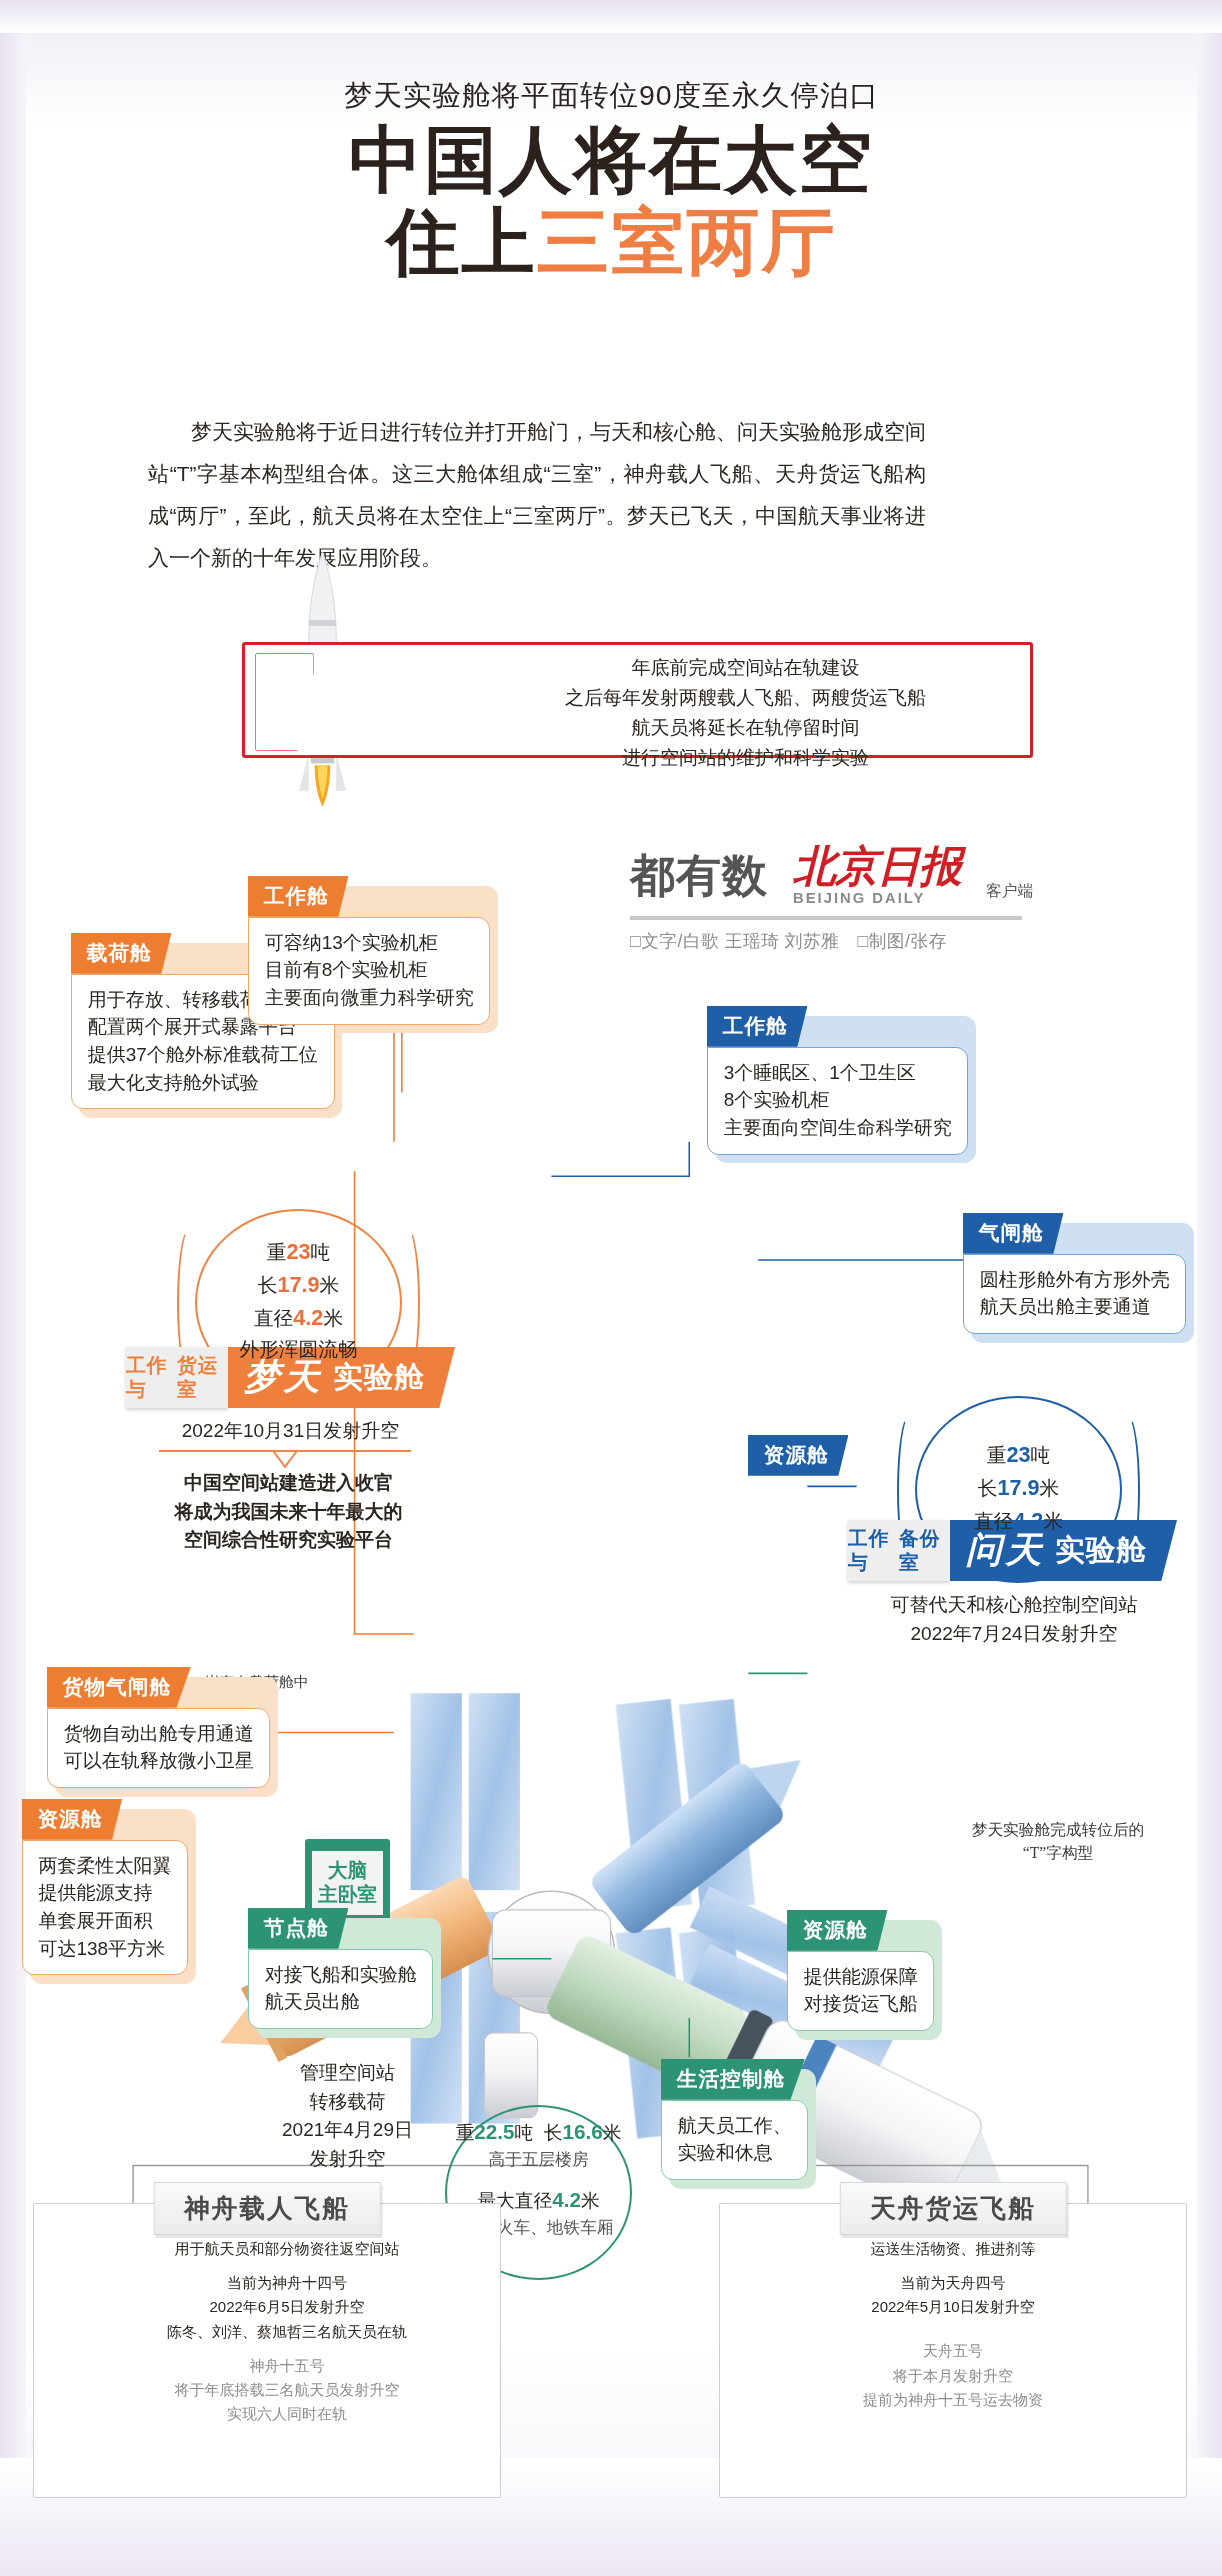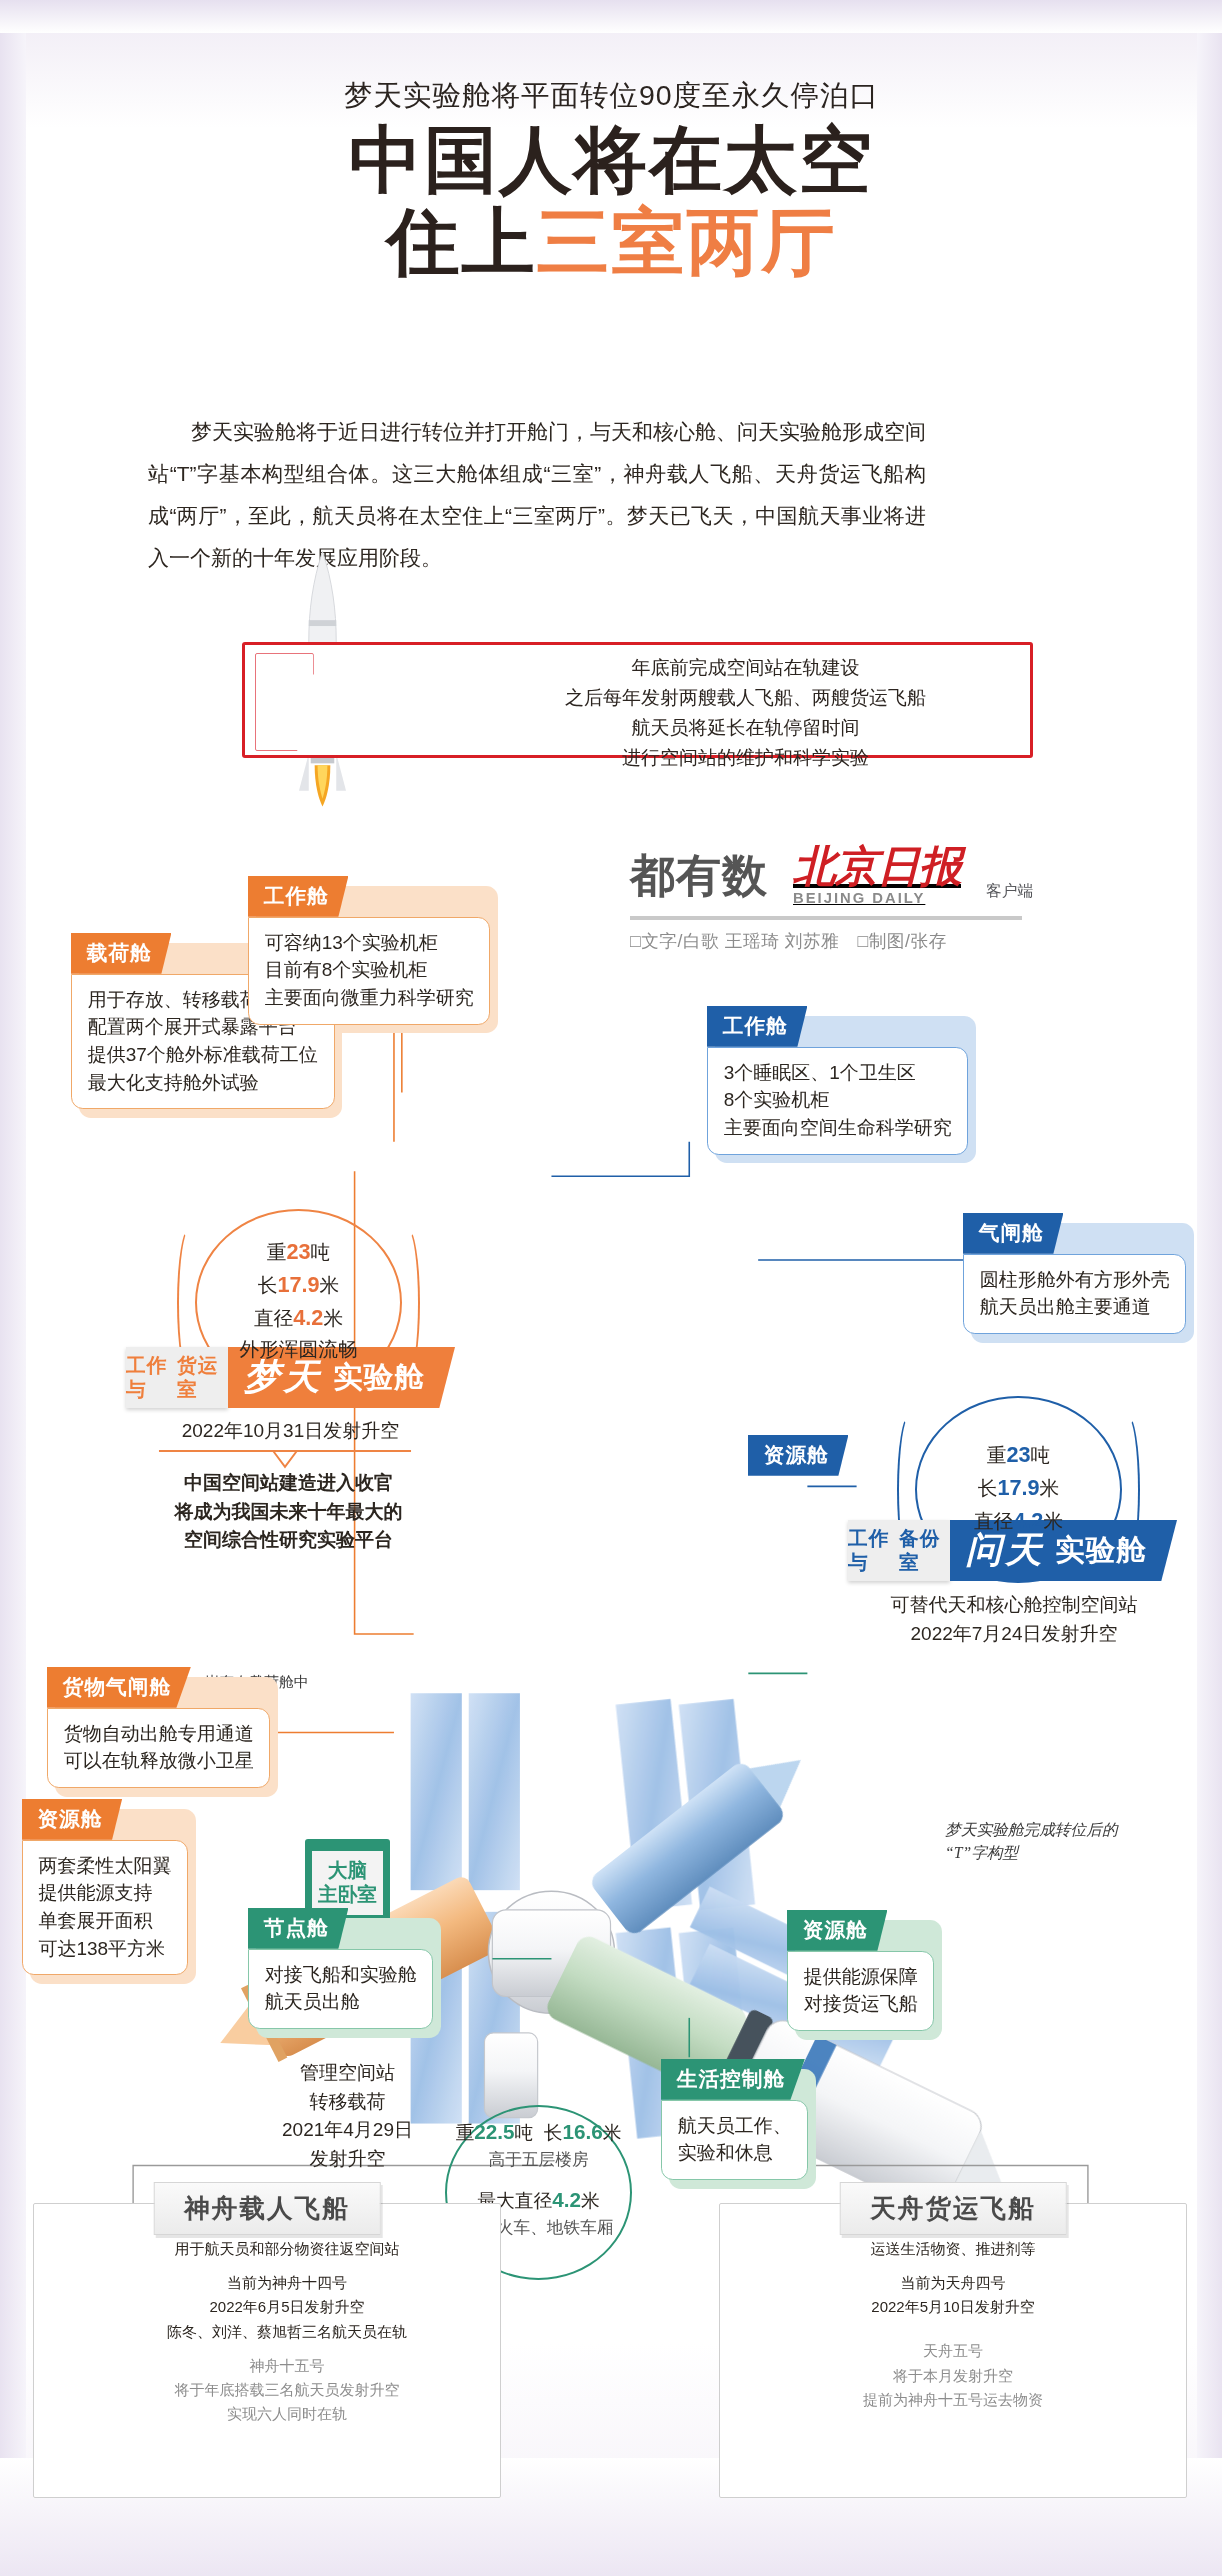--- a/index.html
+++ b/index.html
@@ -66,21 +66,21 @@
     position:absolute; left:226px; top:7.9px; right:9.8px;
     text-align:center; font-size:19px; line-height:1.58; color:#2c2520;
   }
   .rocket { position:absolute; left:297px; top:551px; width:51px; height:256px; }
 
   
   .logo-area { position:absolute; left:630px; top:845px; width:413px; }
   .logo-row { display:flex; align-items:flex-end; gap:25px; }
   .logo-duyoushu { font-size:45px; font-weight:700; color:#555; letter-spacing:1px;
      font-family:"Liberation Sans",sans-serif; }
-  .logo-bjd { line-height:1;text-decoration:underline; }
+  .logo-bjd { line-height:1; }
   .logo-bjd .cn { font-size:43px; font-weight:900; color:#cf1f24;
      font-family:"Liberation Serif",serif; font-style:italic; letter-spacing:-1px;}
   .logo-bjd .en { font-size:14.8px; font-weight:700; color:#8a8a8a; letter-spacing:2px; margin-top:3px;}
   .logo-kehu { font-size:15.7px; color:#55565a; margin-bottom:5.9px; line-height:1.15;}
   .credit-rule { height:4.9px; background:#c9c9c9; margin-top:9.8px; width:392px;}
   .credits { margin-top:8.9px; font-size:17.7px; color:#8c8c8c; letter-spacing:0.5px;}
 
   
   .card { position:absolute; }
   .card .tab {
@@ -189,21 +189,21 @@
   }
   .oval-txt { position:absolute; left:413px; top:2116px; width:251px; text-align:center;
     font-size:18.7px; line-height:1.5; color:#2c2620; }
   .oval-txt .hl { color:#2c9475; font-weight:700; font-size:20.7px;}
   .oval-txt .sub { font-size:16.7px; color:#555; }
 
   
   .station { position:absolute; left:0; top:1063px; width:1223px; height:1162px; z-index:2; }
 
   .tnote { position:absolute; font-size:15.7px; line-height:1.45; color:#3a3a3a;
-    font-family:"Liberation Serif", serif; text-align:left;font-style:italic;}
+    font-family:"Liberation Serif", serif; text-align:center;}
 </style>
 </head>
 <body>
 
 <div class="page">
   <div class="edge-l"></div>
   <div class="edge-r"></div>
   <div class="edge-t"></div>
   <div class="edge-b"></div>
 

